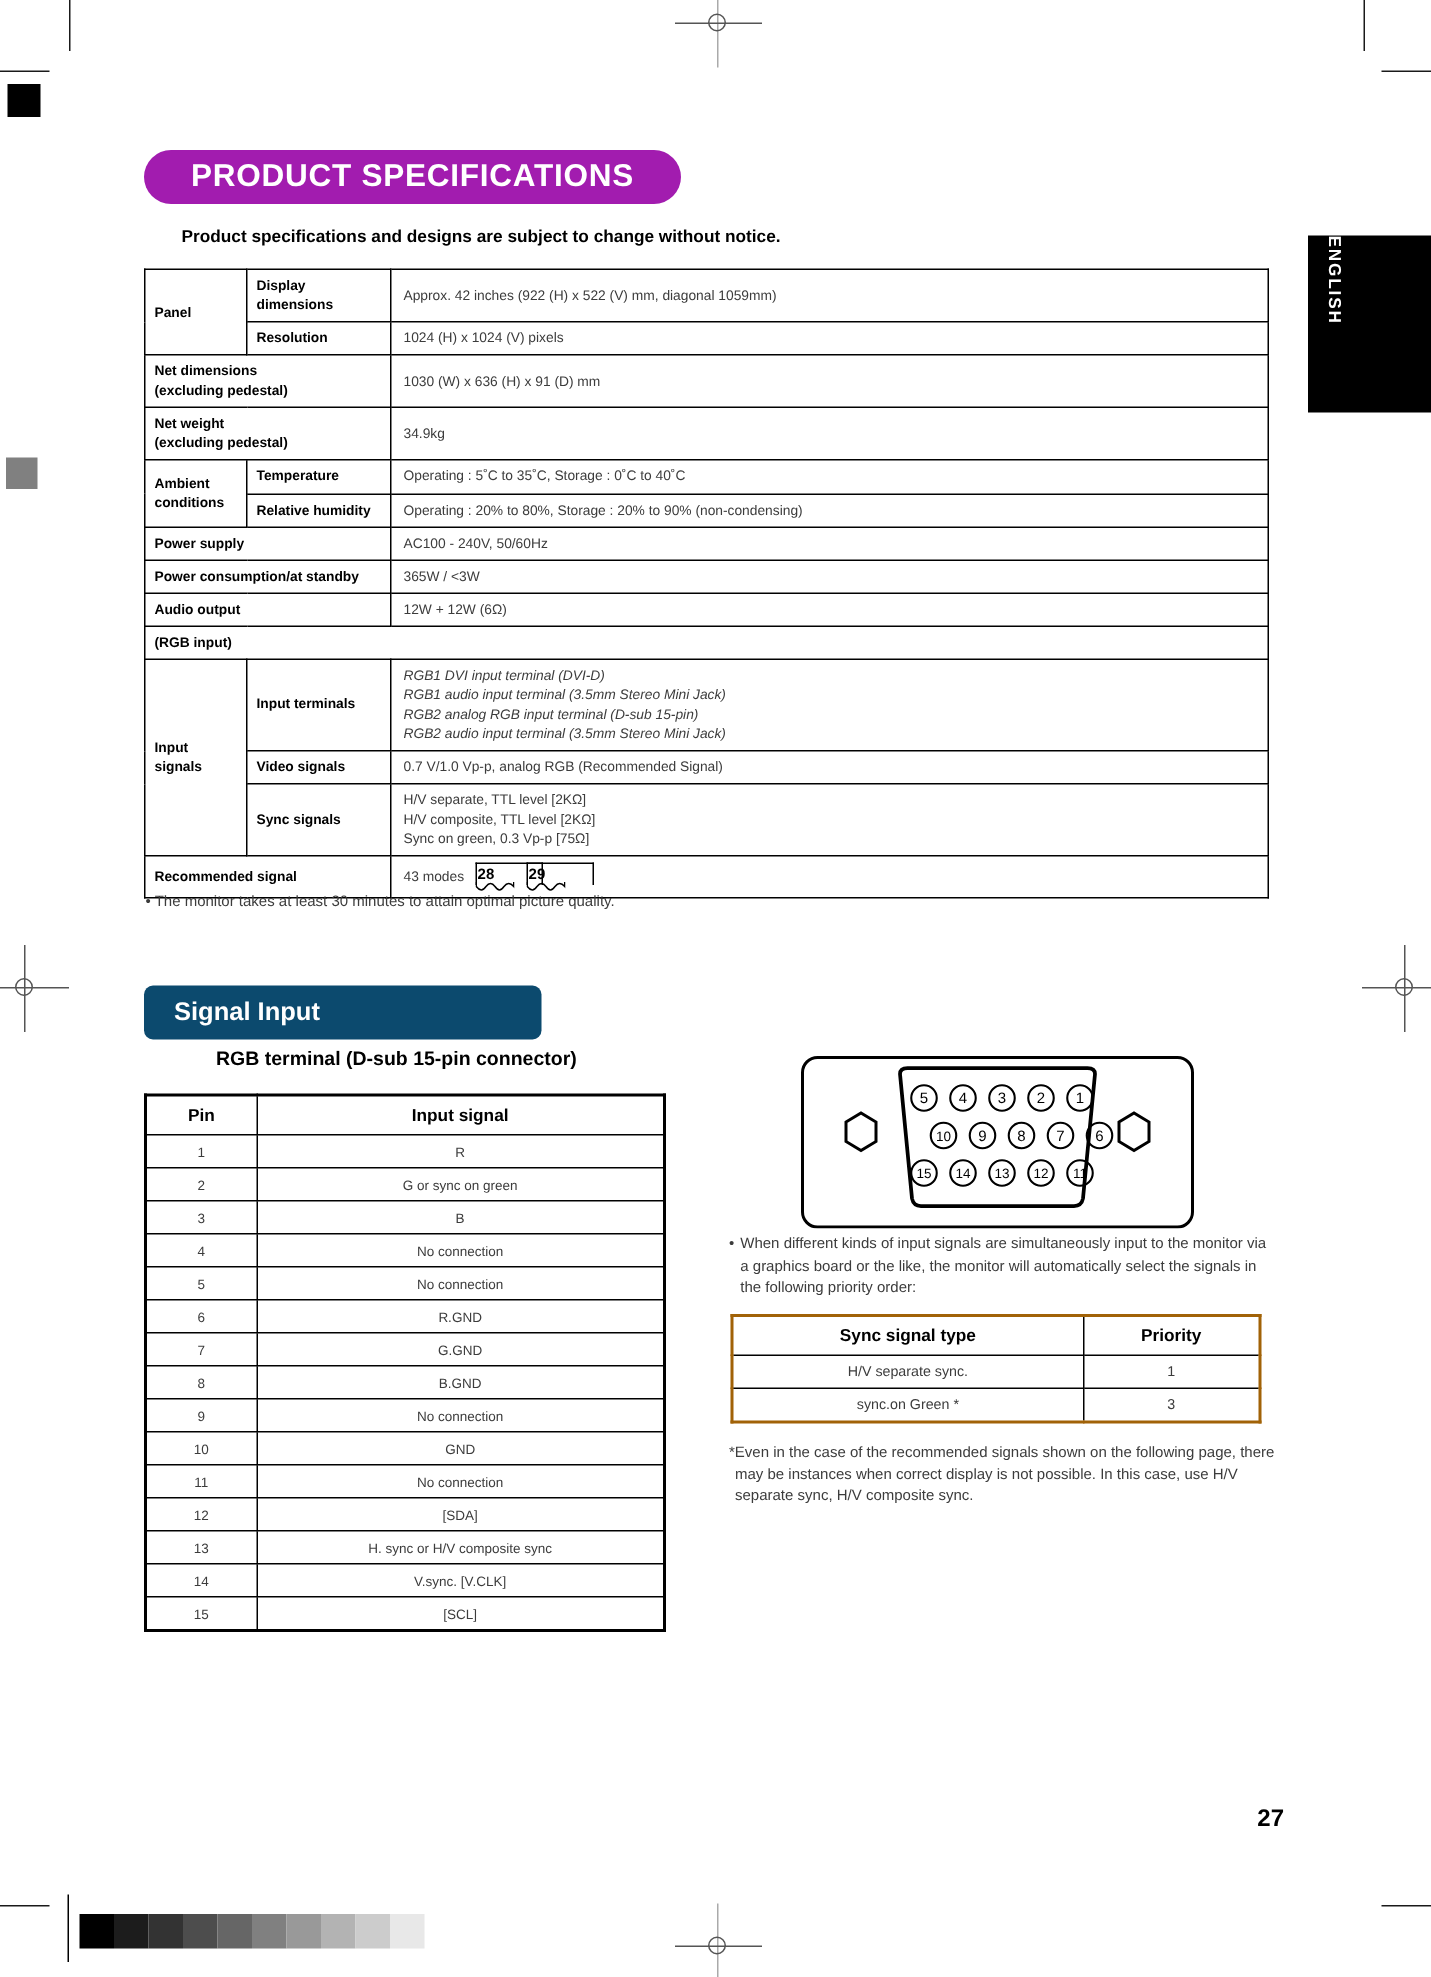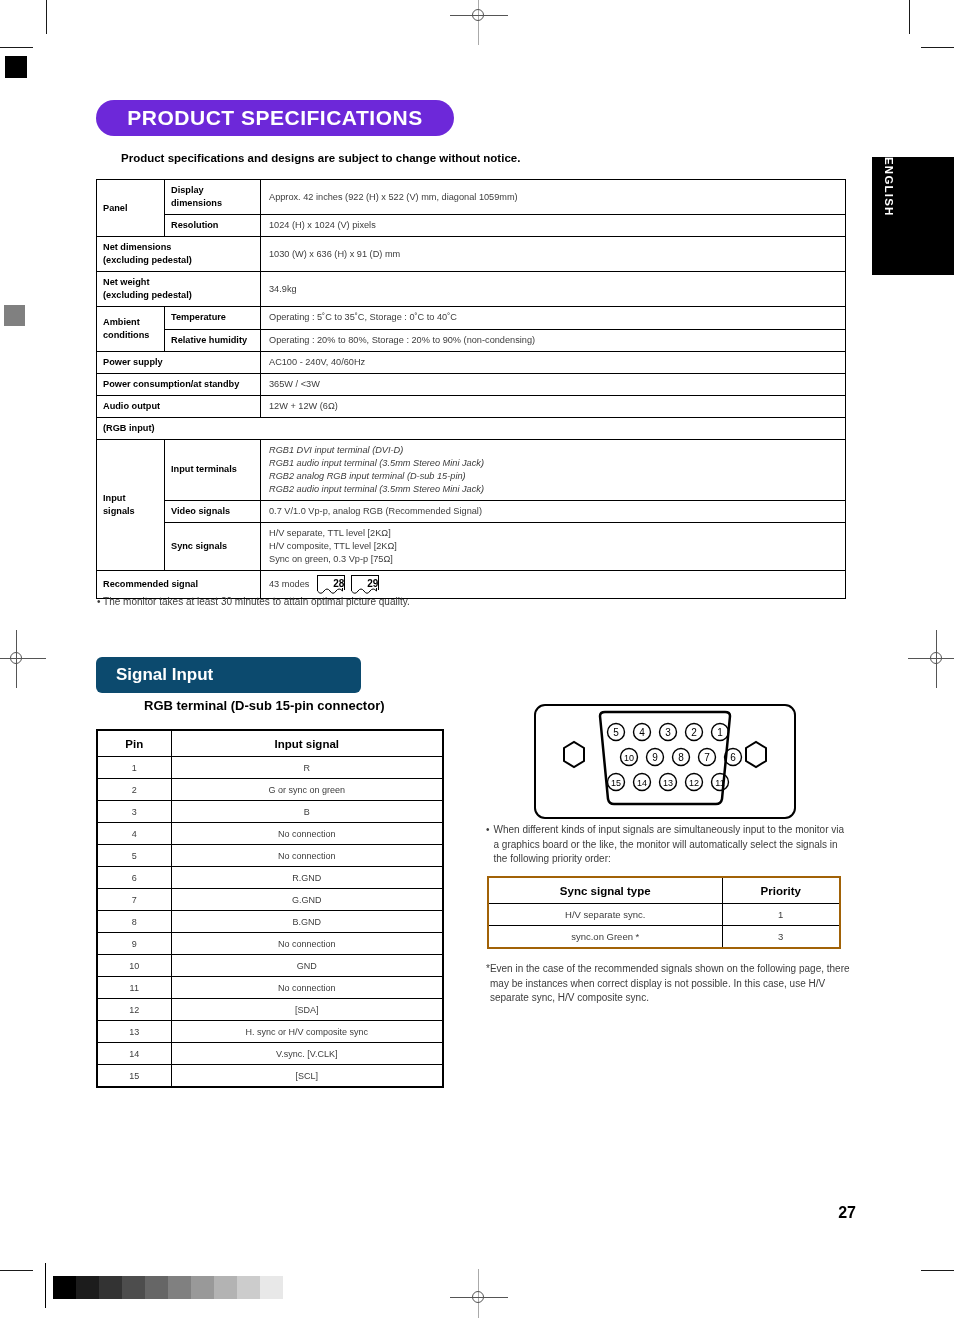--- a/index.html
+++ b/index.html
@@ -61,21 +61,21 @@
     position: absolute;
     left: 0; top: 0;
     width: 954px; height: 1318px;
   }
 
   
   .title-pill {
     position: absolute;
     left: 96px; top: 100px;
     width: 358px; height: 36px;
-    background: #6d28d9;
+    background: #a21caf;
     border-radius: 18px;
     display: flex; align-items: center; justify-content: center;
   }
   .title-pill span {
     color: #fff;
     font-size: 21px;
     font-weight: bold;
     letter-spacing: 0.5px;
   }
 
@@ -141,28 +141,28 @@
   }
   .book-ref {
     position: relative;
     display: inline-block;
     width: 26px; height: 19px;
     margin-left: 3px;
   }
   .book-ref .body {
     position: absolute;
     left: 0; top: 0;
-    width: 28px; height: 15px;
+    width: 45px; height: 15px;
     border: 1px solid #000;
     border-bottom: none;
     box-sizing: border-box;
     font-size: 10px;
     font-weight: bold;
     color: #000;
-    text-align: right;
+    text-align: left;
     line-height: 15px;
   }
   .book-ref svg { position: absolute; left: 0; top: 13px; }
 
   .bullet-note {
     position: absolute;
     left: 97px; top: 596px;
     font-size: 10px;
     color: #3c3c3c;
   }
@@ -354,21 +354,21 @@
 conditions</td>
         <td class="lbl">Temperature</td>
         <td class="val">Operating : 5˚C to 35˚C, Storage : 0˚C to 40˚C</td>
       </tr>
       <tr>
         <td class="lbl">Relative humidity</td>
         <td class="val">Operating : 20% to 80%, Storage : 20% to 90% (non-condensing)</td>
       </tr>
       <tr>
         <td class="lbl" colspan="2">Power supply</td>
-        <td class="val">AC100 - 240V, 40/60Hz</td>
+        <td class="val">AC100 - 240V, 50/60Hz</td>
       </tr>
       <tr>
         <td class="lbl" colspan="2">Power consumption/at standby</td>
         <td class="val">365W / &lt;3W</td>
       </tr>
       <tr>
         <td class="lbl" colspan="2">Audio output</td>
         <td class="val">12W + 12W (6Ω)</td>
       </tr>
       <tr>

